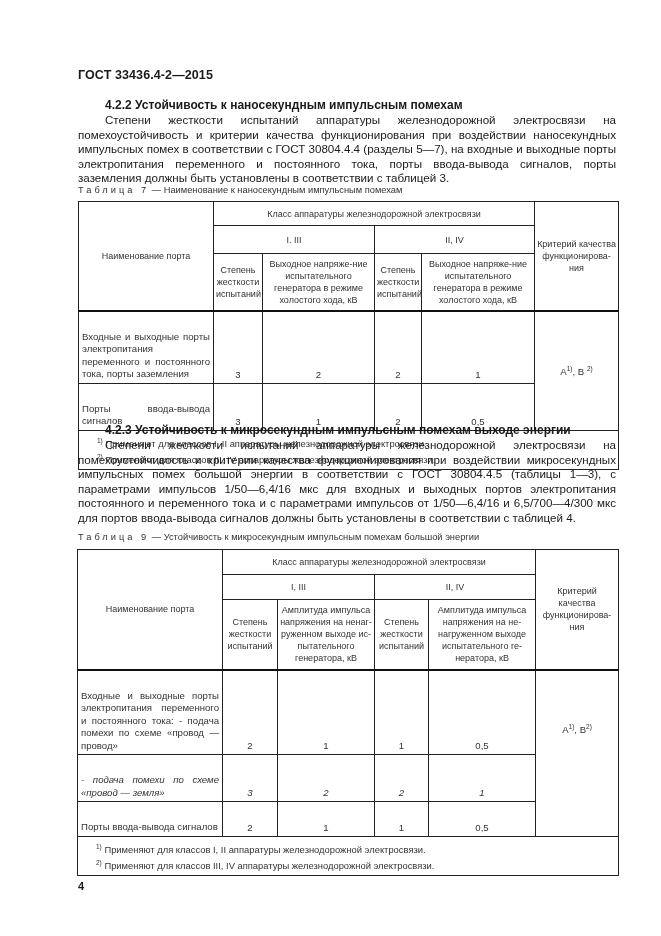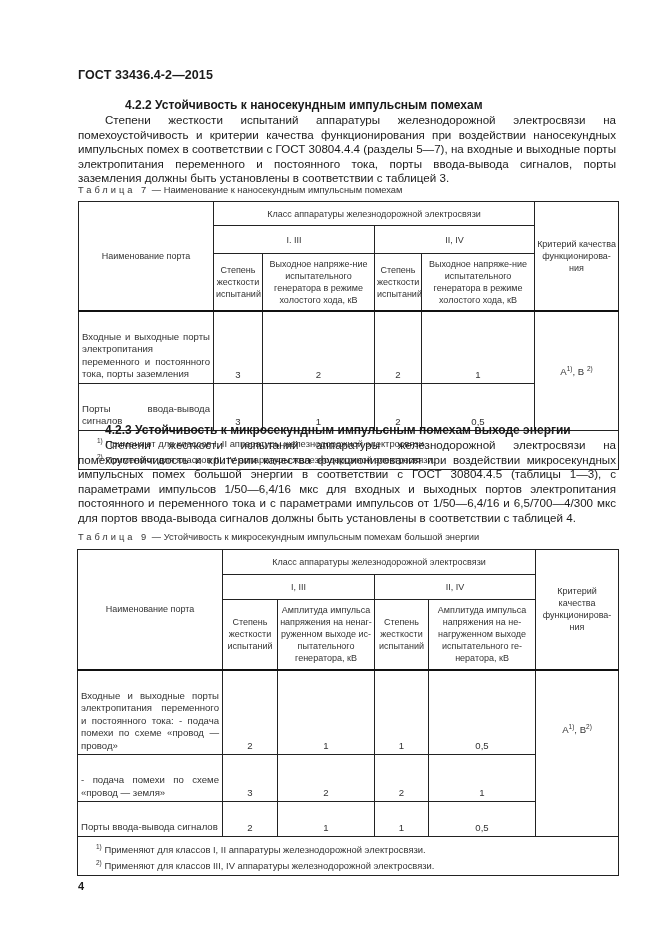--- a/index.html
+++ b/index.html
@@ -20,21 +20,21 @@
   table.t td.foot { text-align: left; font-size: 9.4px; line-height: 13px; padding: 3px 0 3px 18px; }
   table.t { border: 1.5px solid #111; }
   sup { font-size: 6.5px; vertical-align: 4px; }
   .page-num { left: 78px; top: 880px; font-size: 11px; font-weight: bold; }
 </style>
 </head>
 <body>
 
 <div class="abs doc-header">ГОСТ 33436.4-2—2015</div>
 
-<div class="abs section-title" style="left:105px; top:98px;margin-left:20px;">4.2.2 Устойчивость к наносекундным импульсным помехам</div>
+<div class="abs section-title" style="left:105px; top:98px;">4.2.2 Устойчивость к наносекундным импульсным помехам</div>
 <div class="abs para" style="top:113px;"><span class="indent"></span><span>Степени жесткости испытаний аппаратуры железнодорожной электросвязи на помехоустойчивость и критерии качества функционирования при воздействии наносекундных импульсных помех в соответствии с ГОСТ 30804.4.4 (разделы 5—7), на входные и выходные порты электропитания переменного и постоянного тока, порты ввода-вывода сигналов, порты заземления должны быть установлены в соответствии с таблицей 3.</span></div>
 
 <div class="abs caption" style="top:185px;"><span class="sp">Таблица 7</span><span> — Наименование к наносекундным импульсным помехам</span></div>
 
 <table class="t" style="left:78px; top:201px; width:540px;">
   <colgroup>
       <col style="width:135px">
       <col style="width:49px">
       <col style="width:112px">
       <col style="width:47px">
@@ -112,21 +112,21 @@
     <td>Амплитуда импульса напряжения на не-нагруженном выходе испытательного ге-нератора, кВ</td>
   </tr>
   <tr class="thick-top" style="height:63px;">
     <td class="left">Входные и выходные порты электропитания переменного и постоянного тока: - подача помехи по схеме «провод — провод»</td>
     <td class="bot">2</td>
     <td class="bot">1</td>
     <td class="bot">1</td>
     <td class="bot">0,5</td>
     <td rowspan="3" style="font-size:9.6px; vertical-align:middle; padding-bottom:50px;"><span>А</span><sup>1)</sup><span>, В</span><sup>2)</sup></td>
   </tr>
-  <tr style="height:38px;">
+  <tr style="height:38px;font-style:italic;">
     <td class="left">- подача помехи по схеме «провод — земля»</td>
     <td class="bot">3</td>
     <td class="bot">2</td>
     <td class="bot">2</td>
     <td class="bot">1</td>
   </tr>
   <tr style="height:28px;">
     <td class="left">Порты ввода-вывода сигналов</td>
     <td class="bot">2</td>
     <td class="bot">1</td>

